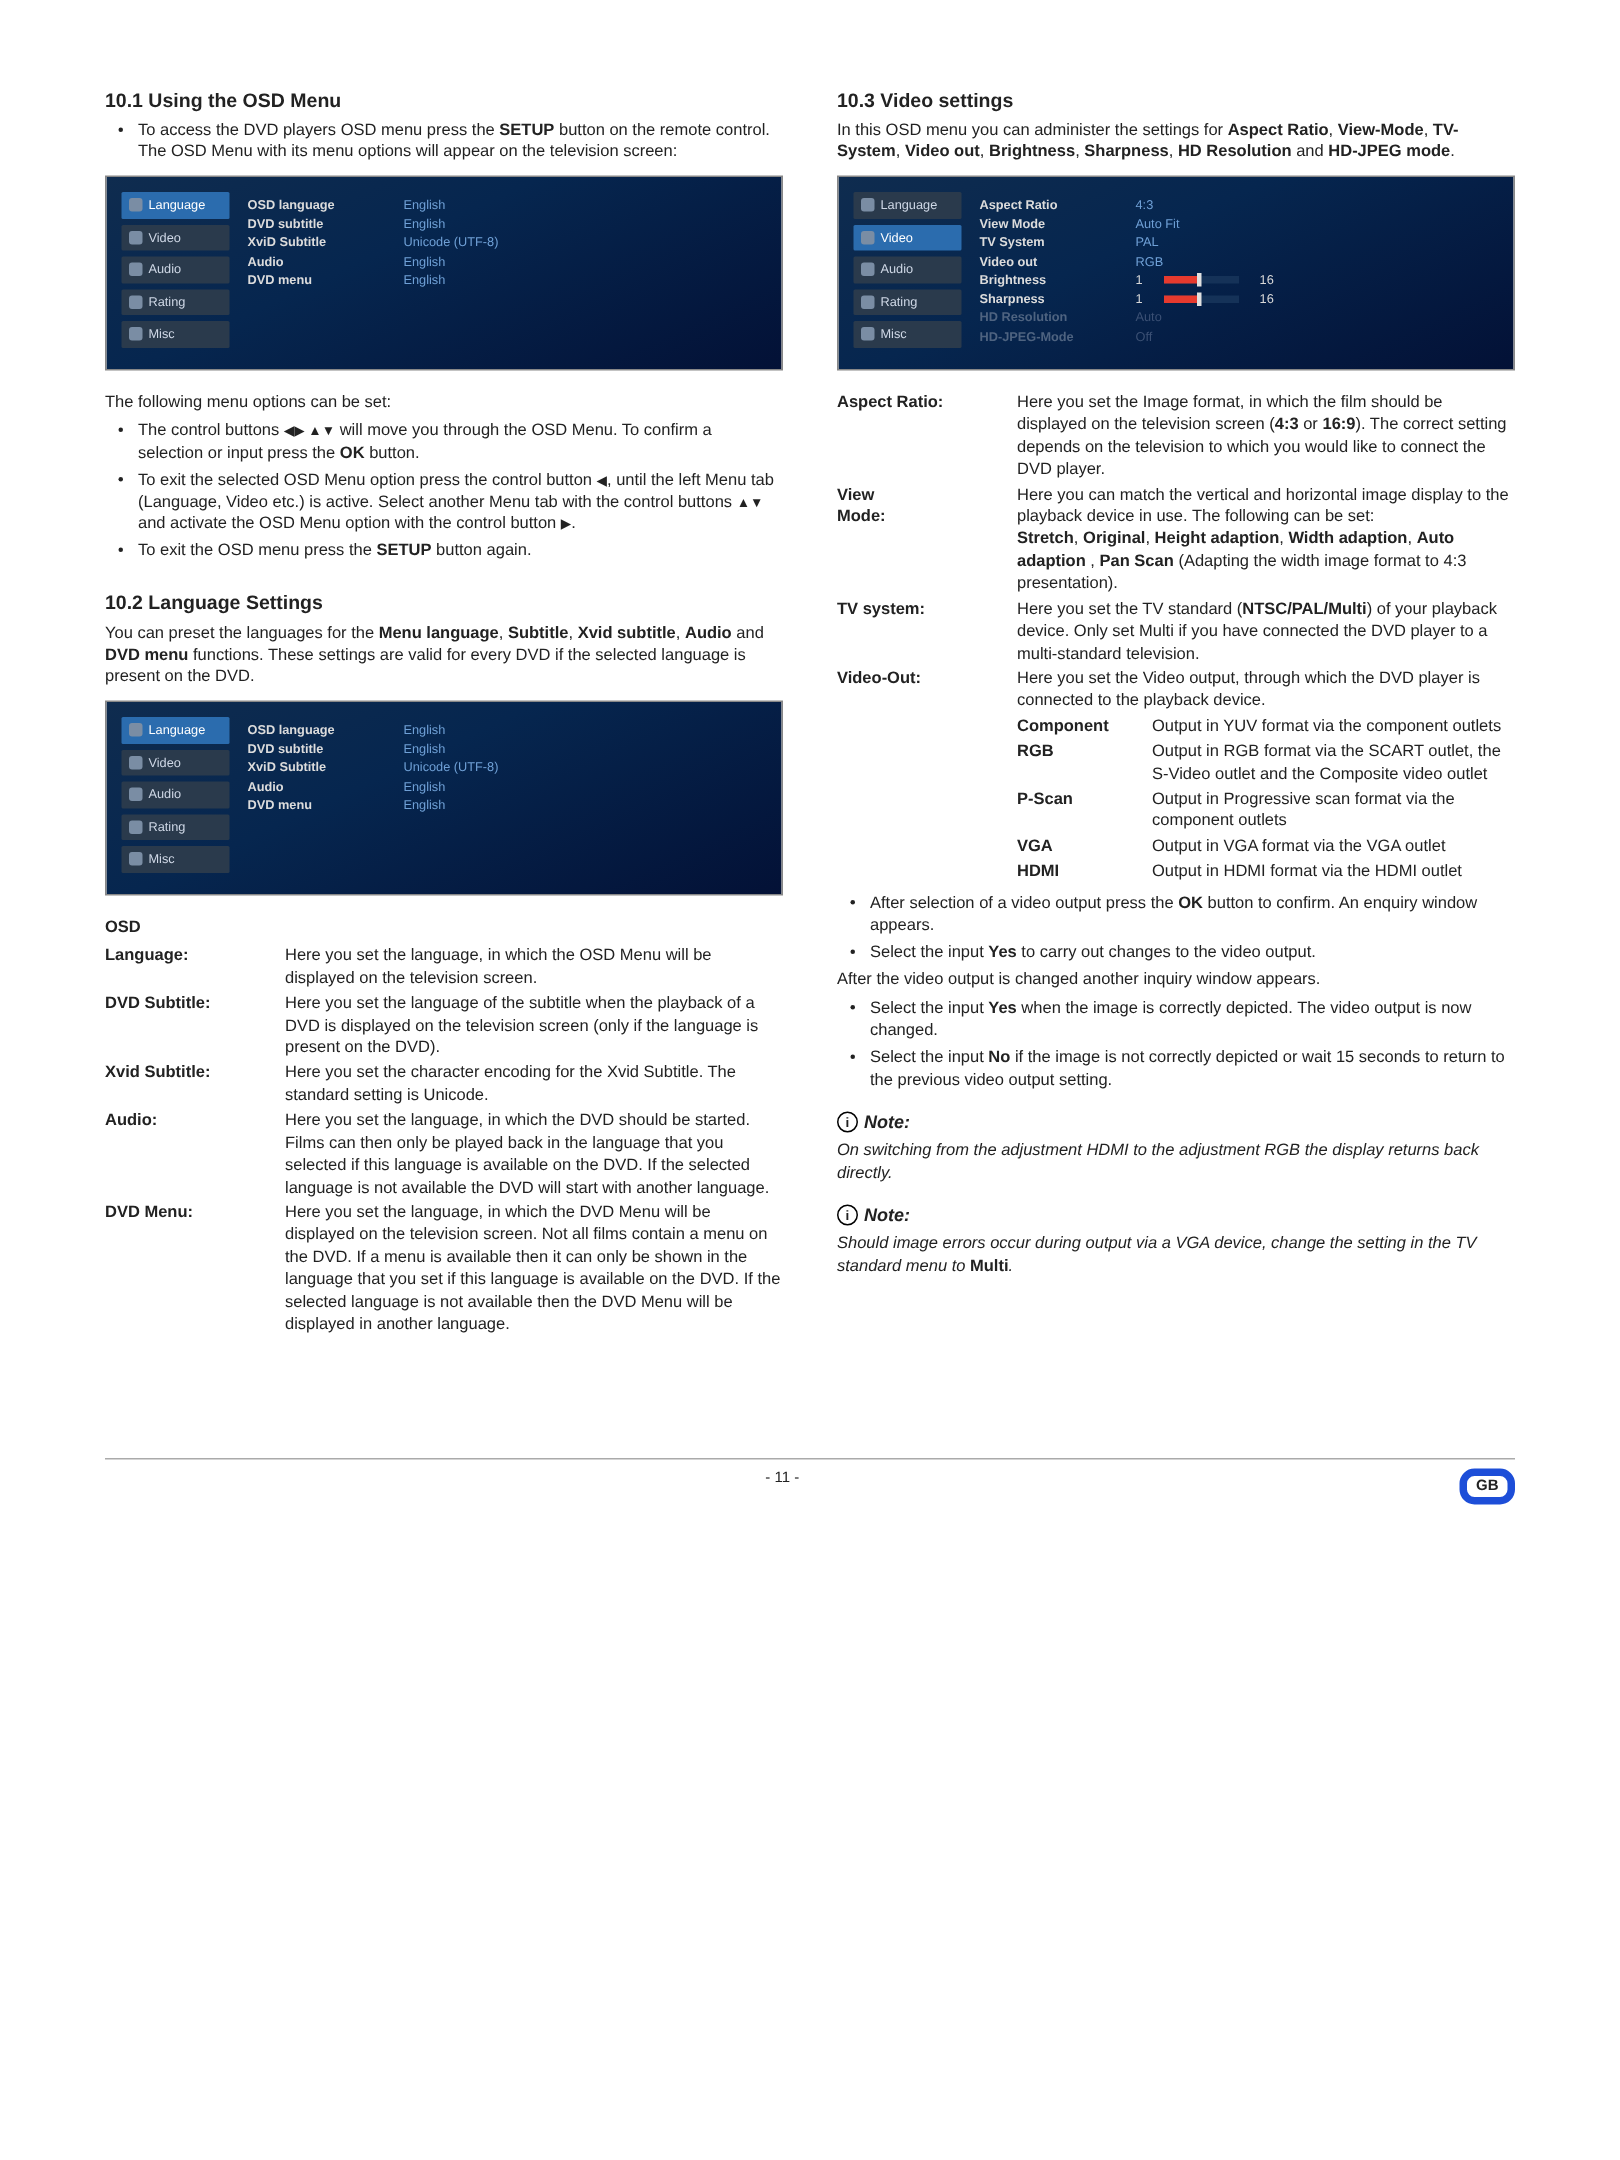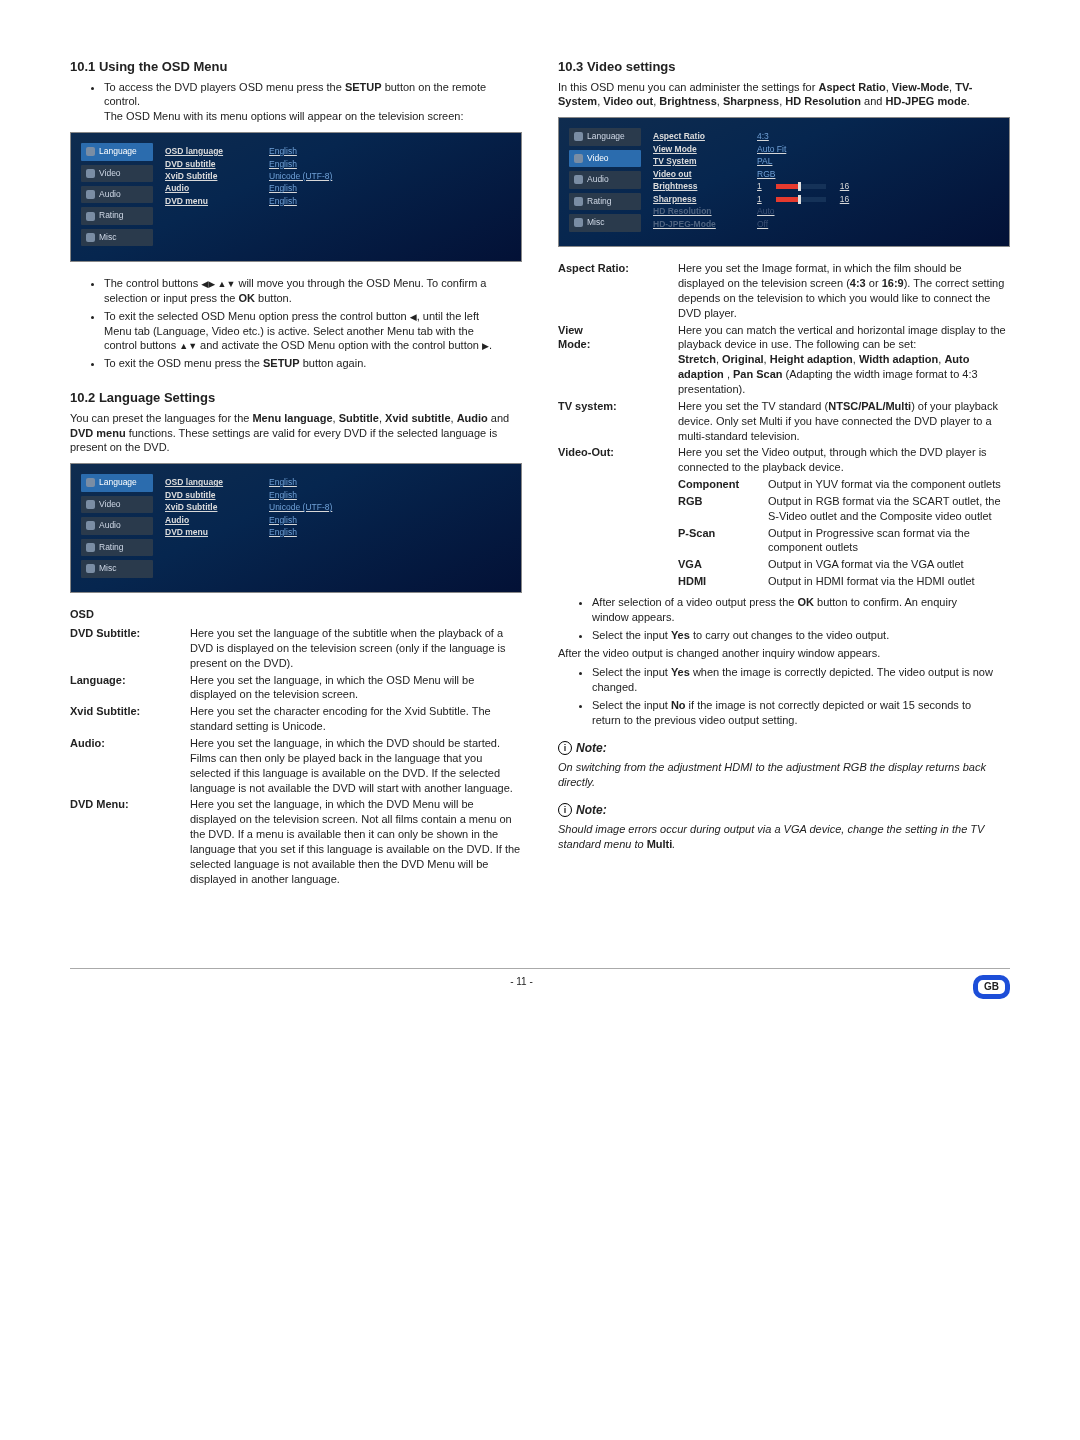--- a/index.html
+++ b/index.html
@@ -19,21 +19,21 @@
     flex: 1;
     min-width: 0;
   }
   h2 {
     font-size: 13px;
     font-weight: bold;
     margin: 18px 0 4px 0;
   }
   p { margin: 4px 0; }
   ul { margin: 4px 0; padding-left: 18px; }
-  li { margin: 3px 16px; }
+  li { margin: 3px 4px; }
   .screenshot {
     background: linear-gradient(155deg, #0f2c4f 0%, #06264f 40%, #031136 100%);
     padding: 10px;
     display: flex;
     gap: 8px;
     margin: 8px 0 14px 0;
     border: 1px solid #888;
     height: 130px;
     box-sizing: border-box;
     color: #cfd8e6;
@@ -52,21 +52,20 @@
     display: flex;
     align-items: center;
     gap: 4px;
   }
   .tab.active { background: #2b6cae; color: #fff; }
   .tab .ti { width: 9px; height: 9px; background: #7a8da4; border-radius: 2px; display: inline-block; }
   .ss-content {
     flex: 1;
     padding: 2px 4px;
     color: #d8d8d8;
-    text-decoration: underline;
   }
   .ss-row { display: flex; justify-content: flex-start; align-items: center; gap: 14px; margin: 1px 0; }
   .ss-label { color: #dcdcdc; font-weight: bold; width: 90px; }
   .ss-label.dim { color: #4e6380; }
   .ss-val { color: #6fa0d6; }
   .ss-val.dim { color: #3b5074; }
   .bar {
     width: 50px; height: 5px; background: #153258; position: relative; display: inline-block;
   }
   .bar::after {
@@ -161,20 +160,21 @@
             <span class="ss-label">Audio</span>
             <span class="ss-val">English</span>
           </div>
         <div class="ss-row">
             <span class="ss-label">DVD menu</span>
             <span class="ss-val">English</span>
           </div>
       </div>
     </div>
 
+    <p>The following menu options can be set:</p>
     <ul>
       <li>
         <span>The control buttons </span><span class="tri">◀▶ ▲▼</span><span> will move you through the OSD Menu. To confirm a selection or input press the </span><span class="bold">OK</span><span> button.</span>
       </li>
       <li>
         <span>To exit the selected OSD Menu option press the control button </span><span class="tri">◀</span><span>, until the left Menu tab (Language, Video etc.) is active. Select another Menu tab with the control buttons </span><span class="tri">▲▼</span><span> and activate the OSD Menu option with the control button </span><span class="tri">▶</span><span>.</span>
       </li>
       <li>
         <span>To exit the OSD menu press the </span><span class="bold">SETUP</span><span> button again.</span>
       </li>
@@ -227,26 +227,26 @@
           </div>
         <div class="ss-row">
             <span class="ss-label">DVD menu</span>
             <span class="ss-val">English</span>
           </div>
       </div>
     </div>
 
     <p class="bold">OSD</p>
     <div class="kv">
+      <div class="k">Language:</div>
+      <div class="v">Here you set the language, in which the OSD Menu will be displayed on the television screen.</div>
+    </div>
+    <div class="kv">
       <div class="k">DVD Subtitle:</div>
       <div class="v">Here you set the language of the subtitle when the playback of a DVD is displayed on the television screen (only if the language is present on the DVD).</div>
-    </div>
-    <div class="kv">
-      <div class="k">Language:</div>
-      <div class="v">Here you set the language, in which the OSD Menu will be displayed on the television screen.</div>
     </div>
     <div class="kv">
       <div class="k">Xvid Subtitle:</div>
       <div class="v">Here you set the character encoding for the Xvid Subtitle. The standard setting is Unicode.</div>
     </div>
     <div class="kv">
       <div class="k">Audio:</div>
       <div class="v">Here you set the language, in which the DVD should be started. Films can then only be played back in the language that you selected if this language is available on the DVD. If the selected language is not available the DVD will start with another language.</div>
     </div>
     <div class="kv">

